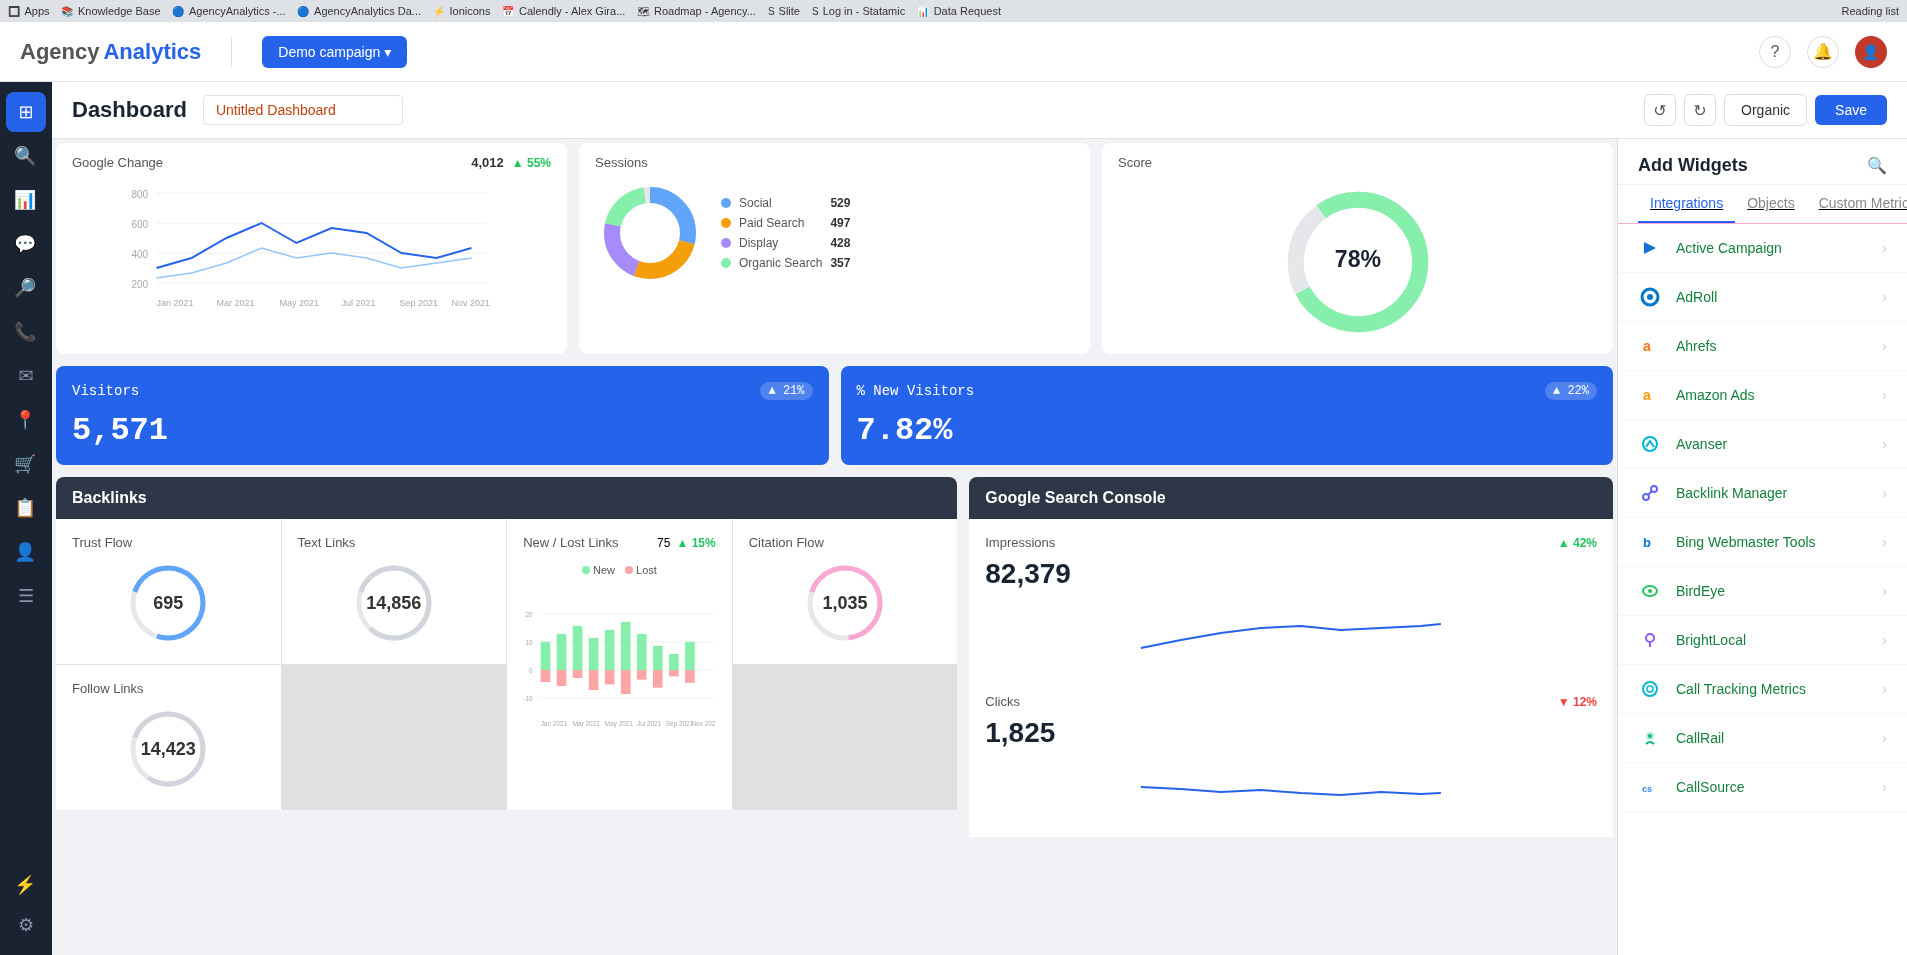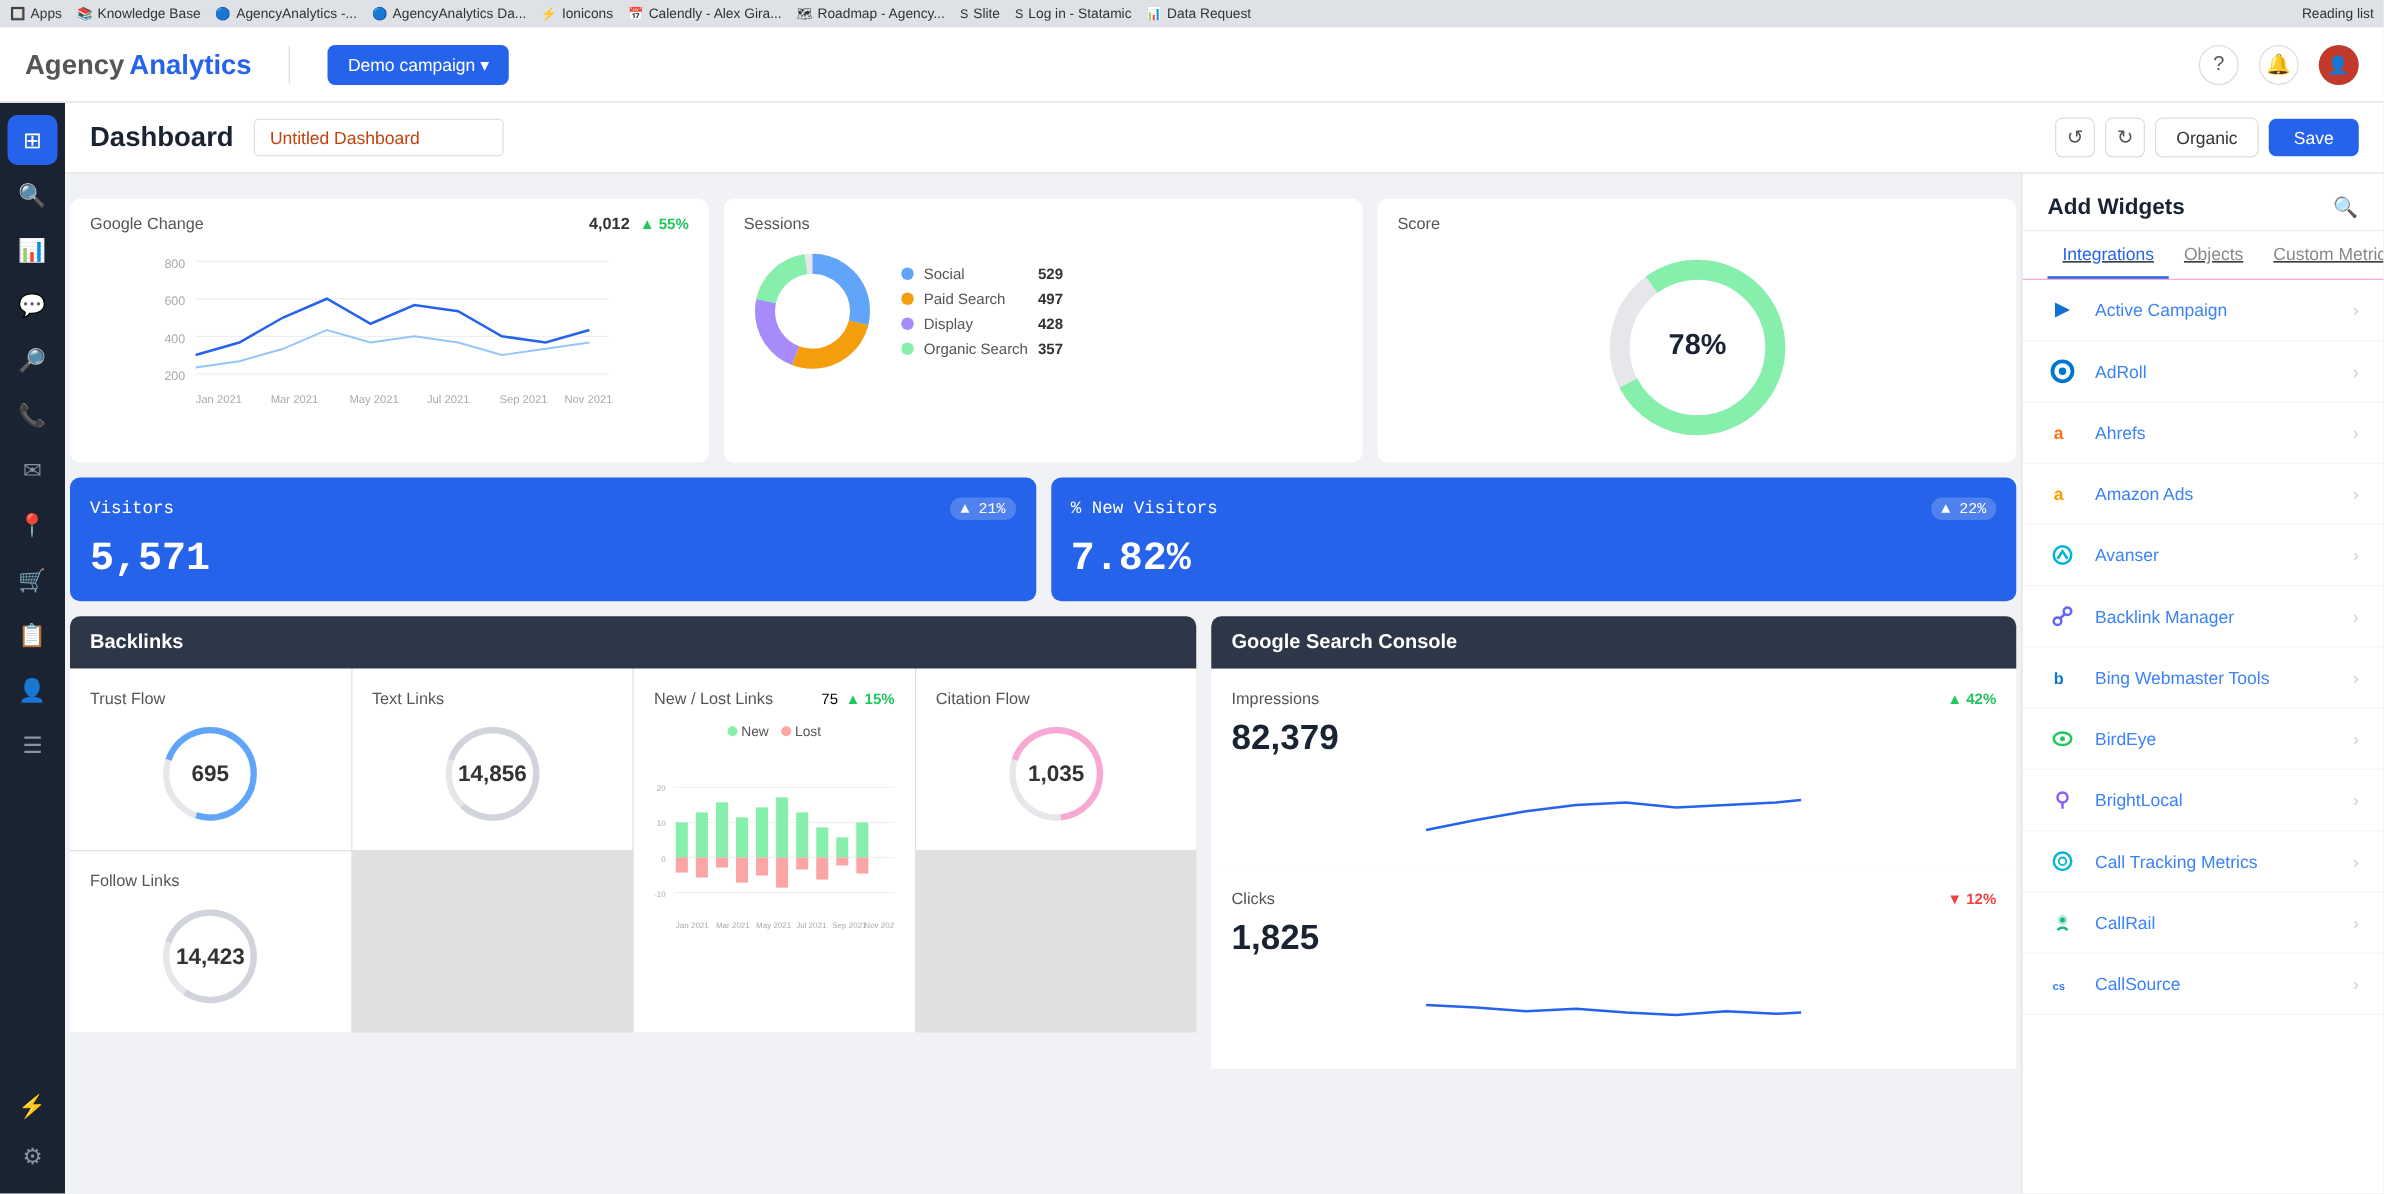--- a/index.html
+++ b/index.html
@@ -211,21 +211,20 @@
       flex: 1;
       overflow: hidden;
     }
 
     
     .dashboard-content {
       flex: 1;
       overflow-y: auto;
       padding: 4px;
       background: #f0f2f5;
-      margin-top: 16px;
     }
 
     
     .widgets-panel {
       width: 290px;
       background: white;
       border-left: 1px solid #e0e0e0;
       display: flex;
       flex-direction: column;
       overflow: hidden;
@@ -286,21 +285,21 @@
       width: 24px;
       height: 24px;
       display: flex;
       align-items: center;
       justify-content: center;
       flex-shrink: 0;
     }
     .integration-name {
       flex: 1;
       font-size: 14px;
-      color: #3b82f6;
+      color: #15803d;
     }
     .integration-chevron {
       color: #ccc;
       font-size: 14px;
     }
 
     
     .card {
       background: white;
       border-radius: 8px;

